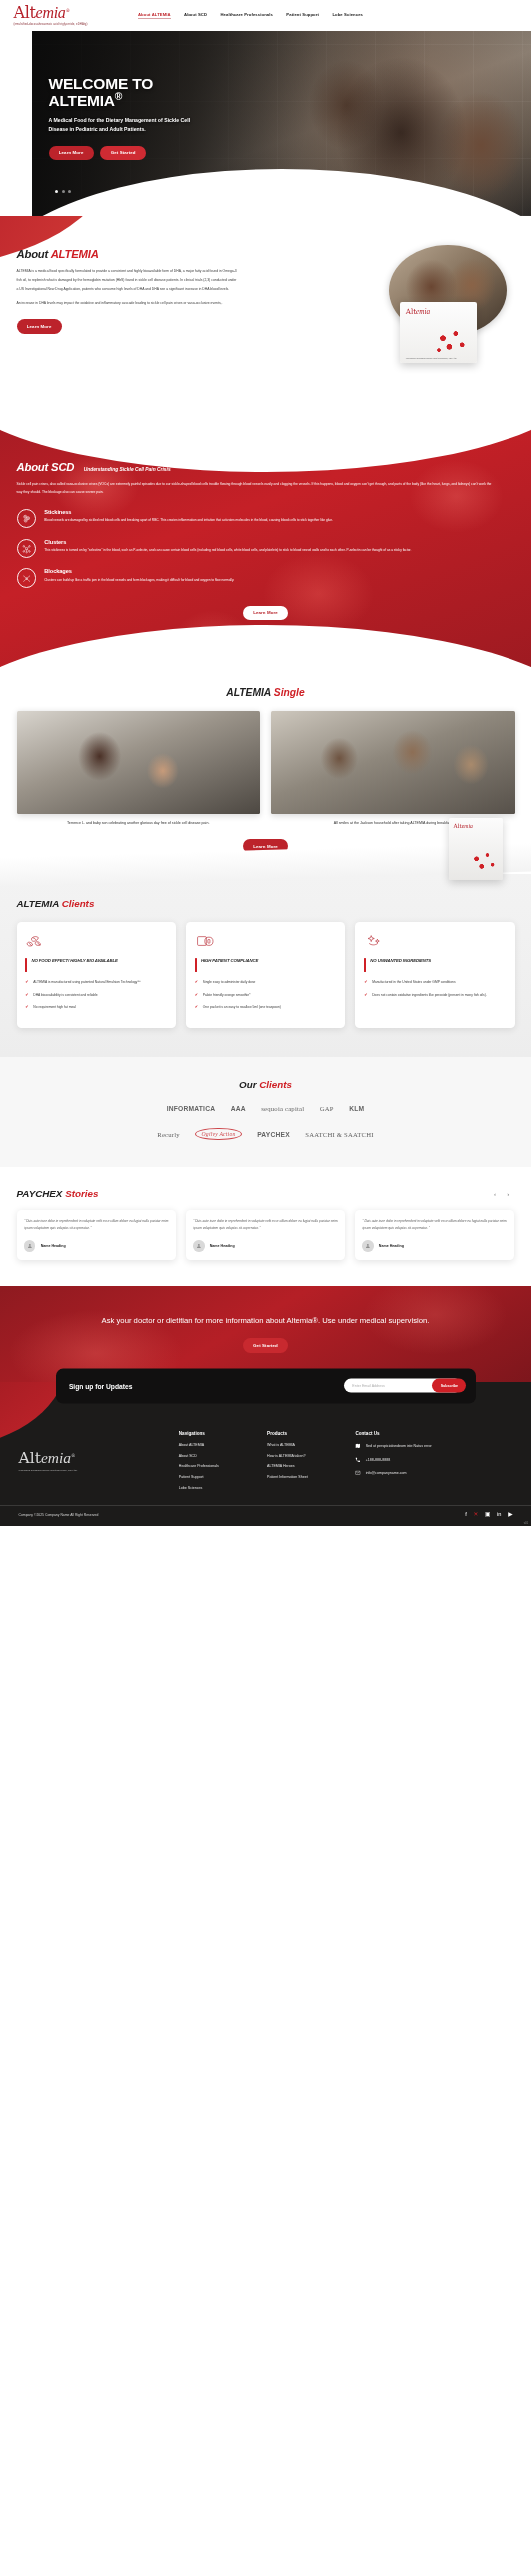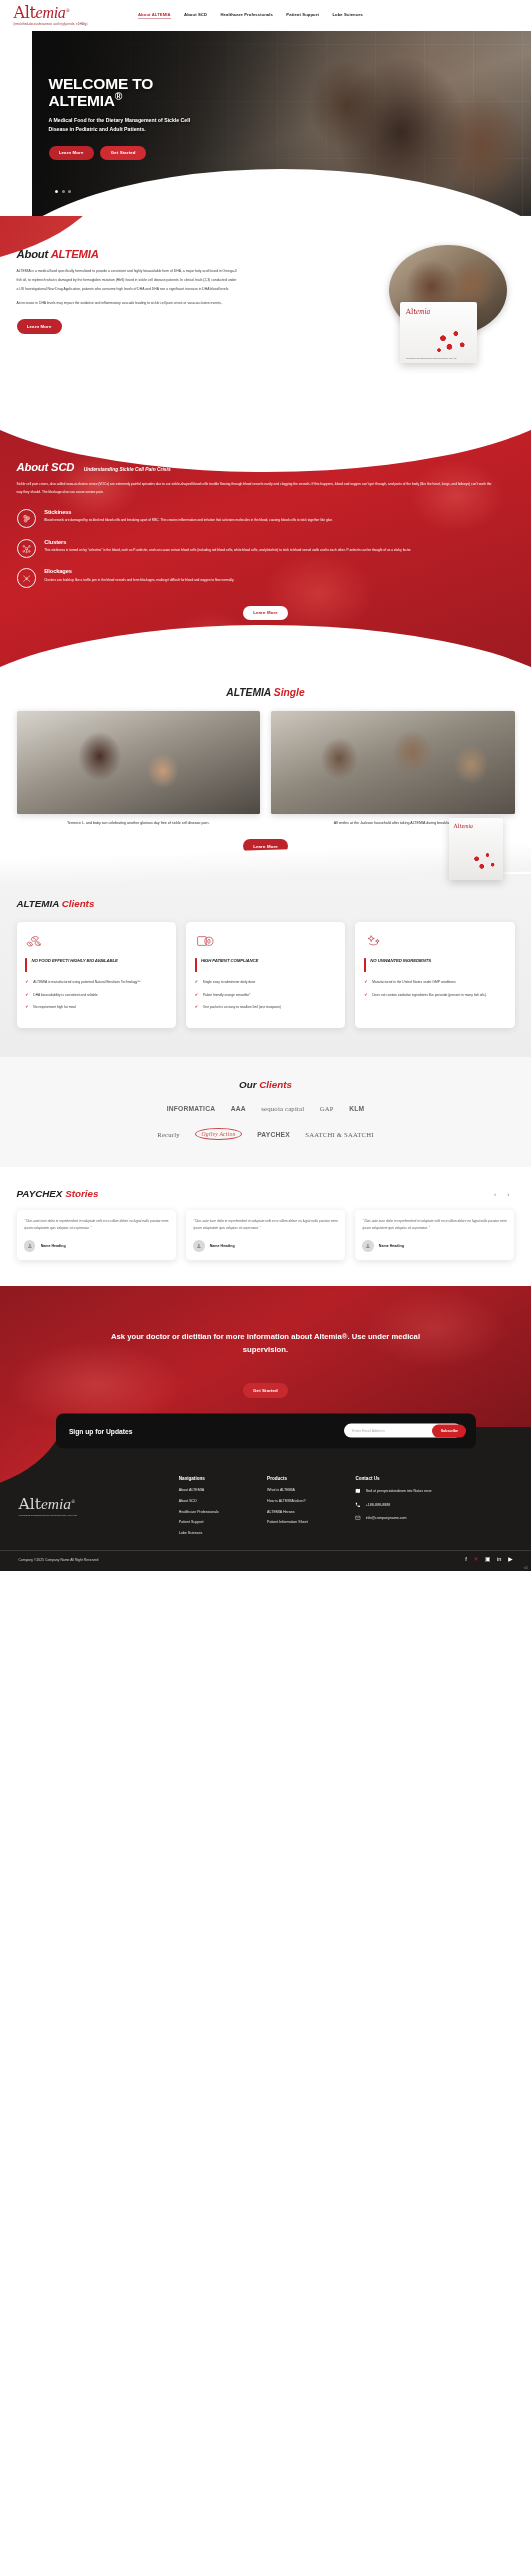--- a/index.html
+++ b/index.html
@@ -250,21 +250,21 @@
   .st-name { font-size:3.6px; font-weight:700; color:#222; }
 
   
   .doccta {
     position:relative; overflow:hidden; padding:28px 16.5px 29px 16.5px; text-align:center;
     background:
       radial-gradient(ellipse 124px 62px at 18% 70%, rgba(255,120,110,.28), rgba(0,0,0,0) 70%),
       radial-gradient(ellipse 103px 57px at 82% 30%, rgba(255,120,110,.22), rgba(0,0,0,0) 70%),
       linear-gradient(150deg,#8e1a20 0%,#b51f26 45%,#7d161c 100%);
   }
-  .doccta h2 { color:#fff; font-size:7.7px; font-weight:700; line-height:1.7; max-width:330px; margin:16px auto; }
+  .doccta h2 { color:#fff; font-size:7.7px; font-weight:400; line-height:1.7; max-width:330px; margin:0 auto; }
   .doccta .btn { margin-top:11.3px; background:#c8292f; }
 
   
   .footwrap { position:relative; background:#1c1b1a; padding:0 0 0 0; }
   .news {
     position:relative; z-index:5; margin:0 auto; width:420px; background:#111010;
     border-radius:7.2px; padding:10.3px 13.4px; display:flex; align-items:center; gap:9.3px;
     transform:translateY(-13.4px);
   }
   .news h3 { color:#fff; font-size:6.7px; font-weight:800; white-space:nowrap; }

